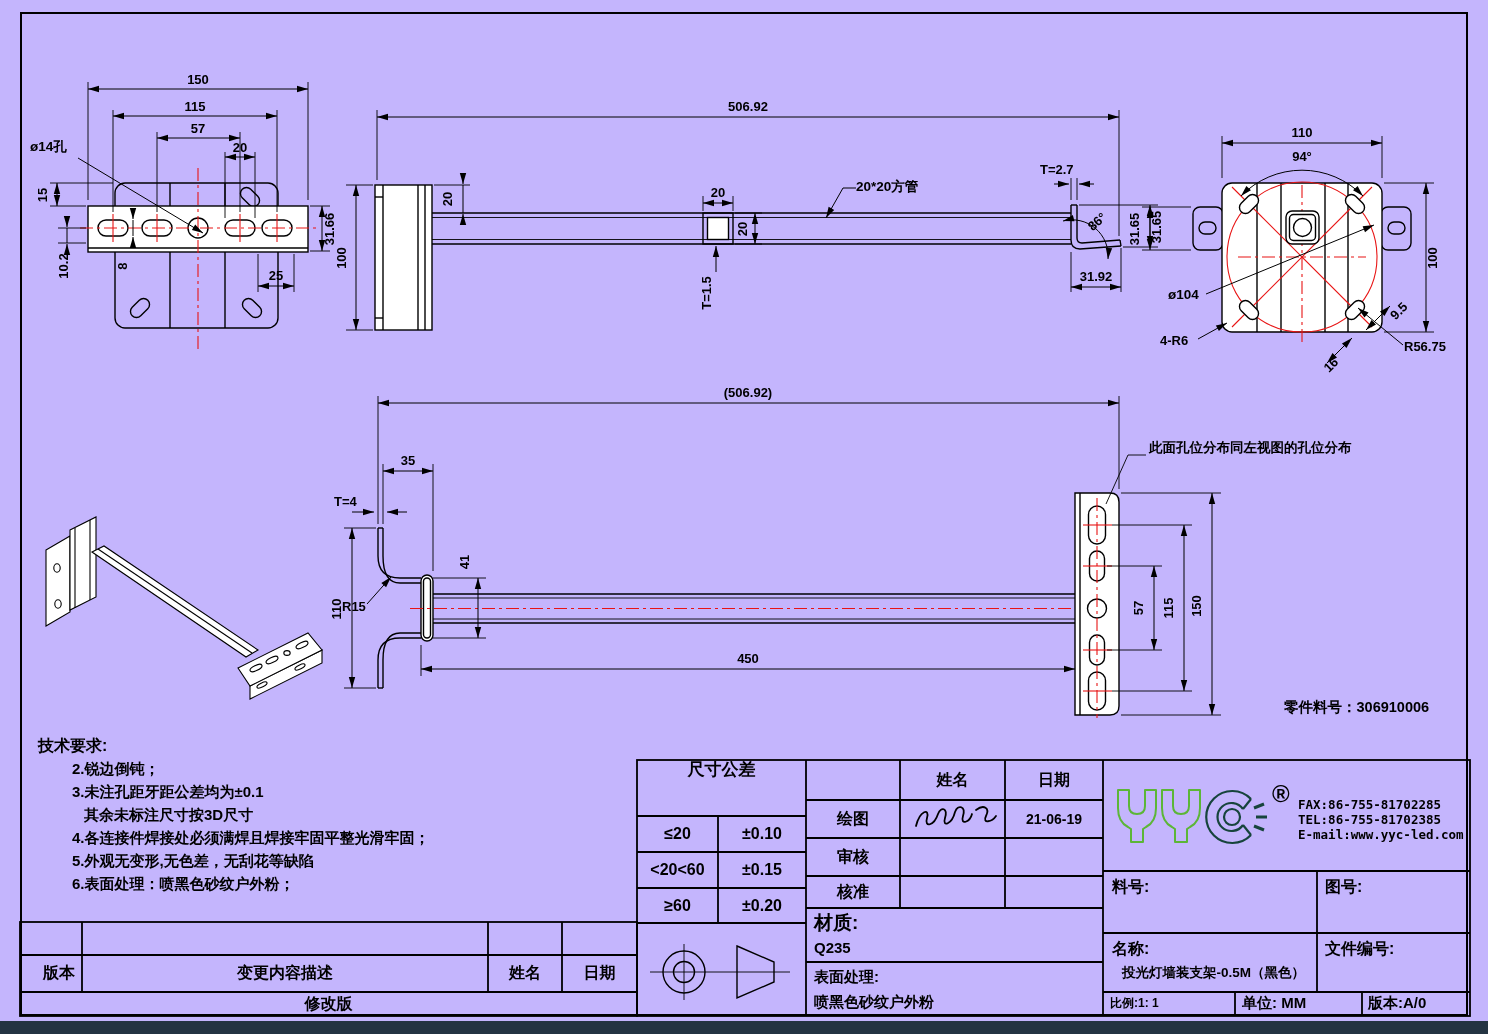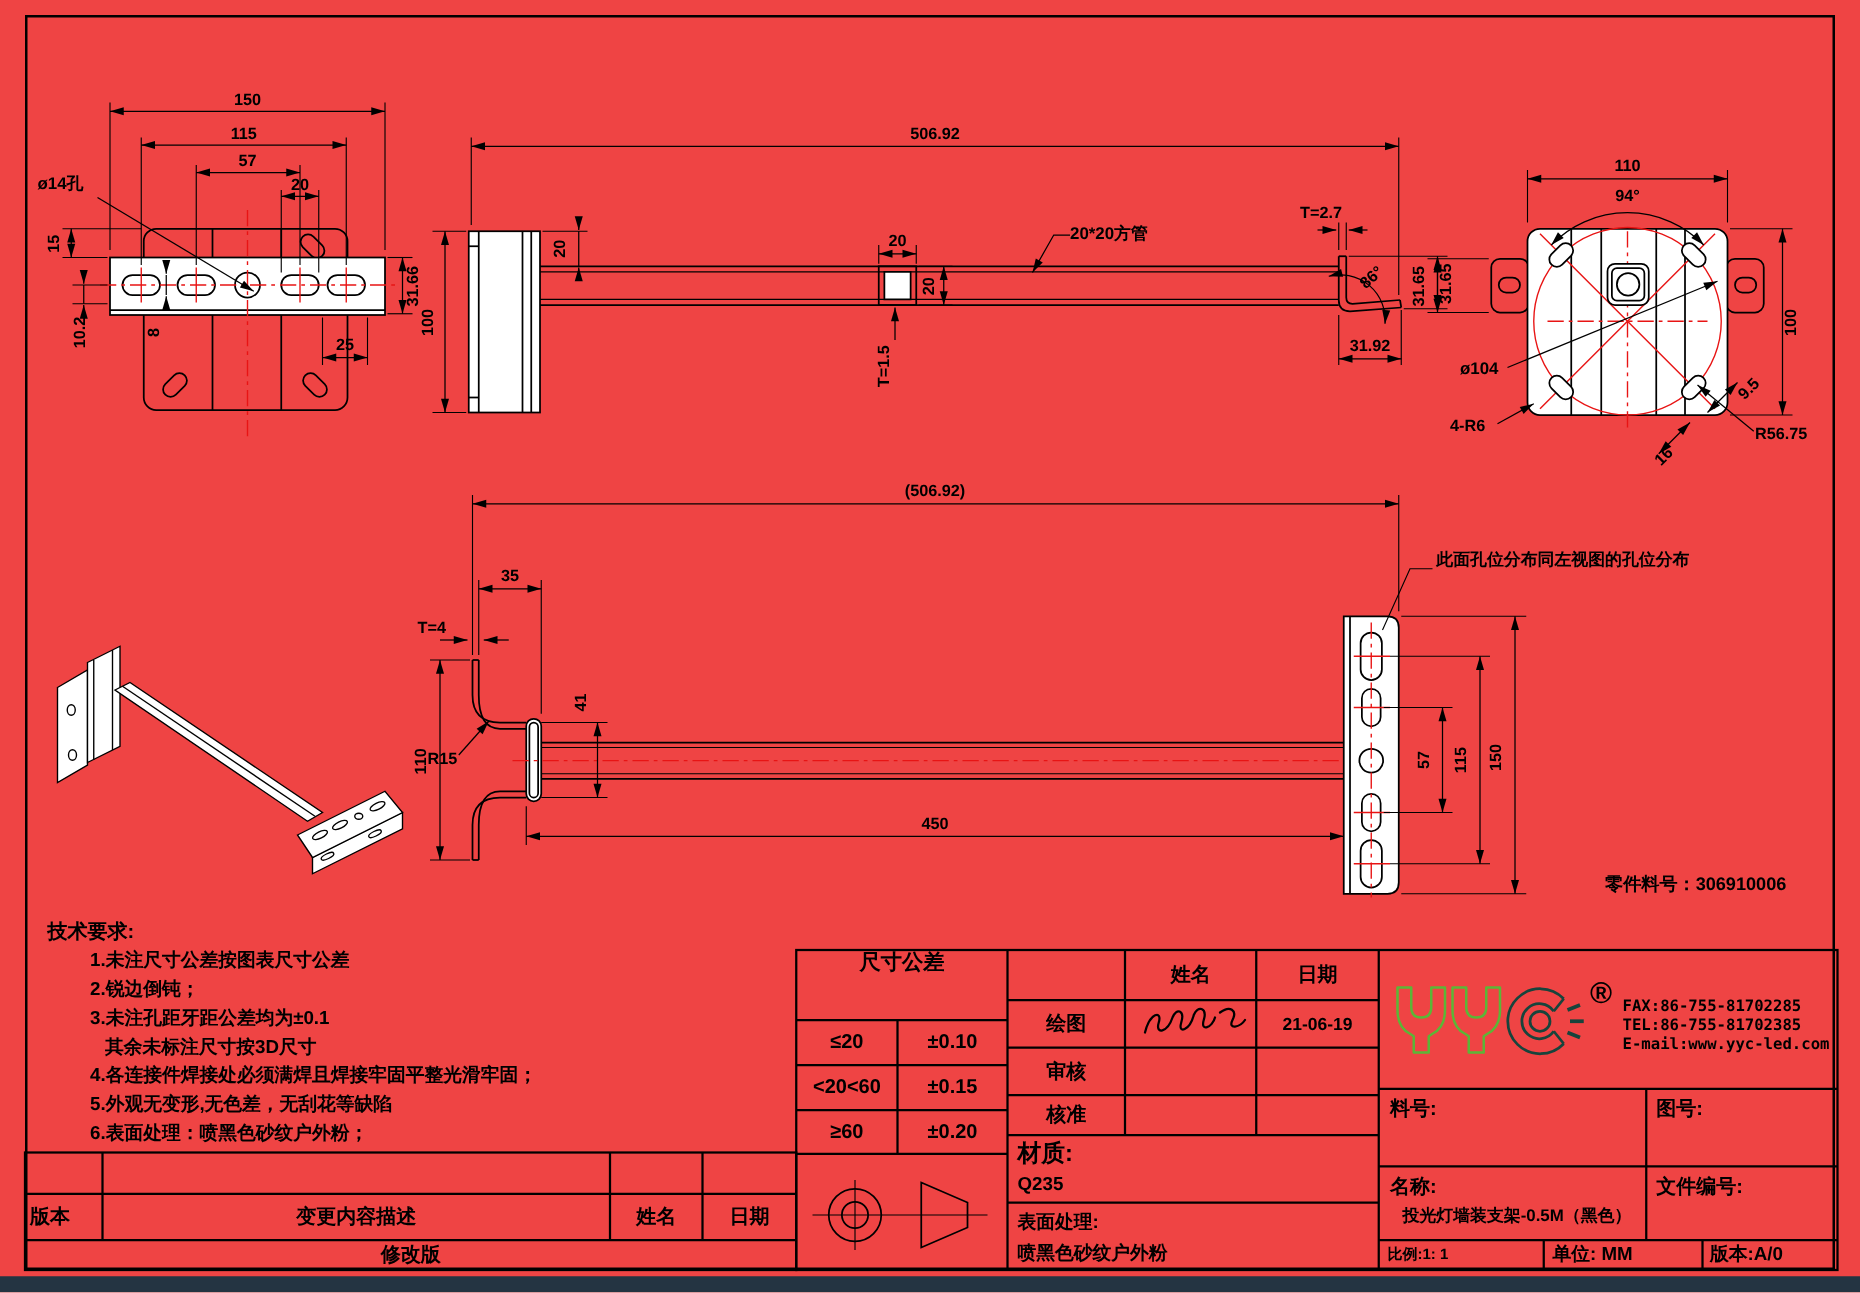--- a/index.html
+++ b/index.html
@@ -1,16 +1,16 @@
 <!DOCTYPE html>
 <html><head>
 <meta charset="utf-8">
 <style>
   html,body{margin:0;padding:0;background:#fff}
-  .page{position:relative;width:1488px;height:1034px;background:#ef4444;font-family:"Liberation Sans",sans-serif;overflow:hidden}
+  .page{position:relative;width:1488px;height:1034px;background:#c4b5fd;font-family:"Liberation Sans",sans-serif;overflow:hidden}
   .frame{position:absolute;left:20px;top:12px;width:1448px;height:1004px;border:2px solid #000;box-sizing:border-box}
   .bottombar{position:absolute;left:0;top:1021px;width:1488px;height:13px}
   svg.cad{position:absolute;left:0;top:0}
   .ln{stroke:#000;stroke-width:1.4;fill:none}
   .thin{stroke:#000;stroke-width:0.9;fill:none}
   .dim{stroke:#000;stroke-width:1;fill:none}
   .tl{stroke:#000;stroke-width:1.8;fill:none}
   .red{stroke:#e81414;stroke-width:1.1;fill:none}
   .redc{stroke:#e81414;stroke-width:1.1;fill:none;stroke-dasharray:13 4 3 4}
   .sig{stroke:#000;stroke-width:1.8;fill:none;stroke-linecap:round}
@@ -370,30 +370,29 @@
         <line x1="48" y1="20" x2="58" y2="16" style="stroke-width:3"></line>
         <line x1="50" y1="29" x2="61" y2="29" style="stroke-width:3"></line>
         <line x1="48" y1="38" x2="58" y2="42" style="stroke-width:3"></line>
       </g>
       <text x="1272" y="802" style="font:700 24px 'Liberation Sans',sans-serif;fill:#000">®</text>
     </g>
   </svg>
 
   <div class="tech">
     <div class="t-title">技术要求:</div>
-    <div class="t-line">1.未注尺寸公差按图表尺寸公差</div>
     <div class="t-line">2.锐边倒钝；</div>
     <div class="t-line">3.未注孔距牙距公差均为±0.1</div>
     <div class="t-line sub">其余未标注尺寸按3D尺寸</div>
     <div class="t-line">4.各连接件焊接处必须满焊且焊接牢固平整光滑牢固；</div>
     <div class="t-line">5.外观无变形,无色差，无刮花等缺陷</div>
     <div class="t-line">6.表面处理：喷黑色砂纹户外粉；</div>
   </div>
 
-  <div class="lbl" style="left:16px;top:955px;width:48px;height:37px">版本</div>
+  <div class="lbl" style="left:35px;top:955px;width:48px;height:37px">版本</div>
   <div class="lbl" style="left:82px;top:955px;width:406px;height:37px">变更内容描述</div>
   <div class="lbl" style="left:488px;top:955px;width:74px;height:37px">姓名</div>
   <div class="lbl" style="left:562px;top:955px;width:75px;height:37px">日期</div>
   <div class="lbl" style="left:20px;top:992px;width:617px;height:24px">修改版</div>
 
   <div class="lbl s17" style="left:637px;top:741px;width:169px;height:56px">尺寸公差</div>
   <div class="lbl" style="left:637px;top:816px;width:81px;height:36px">≤20</div>
   <div class="lbl" style="left:718px;top:816px;width:88px;height:36px">±0.10</div>
   <div class="lbl" style="left:637px;top:852px;width:81px;height:36px">&lt;20&lt;60</div>
   <div class="lbl" style="left:718px;top:852px;width:88px;height:36px">±0.15</div>

